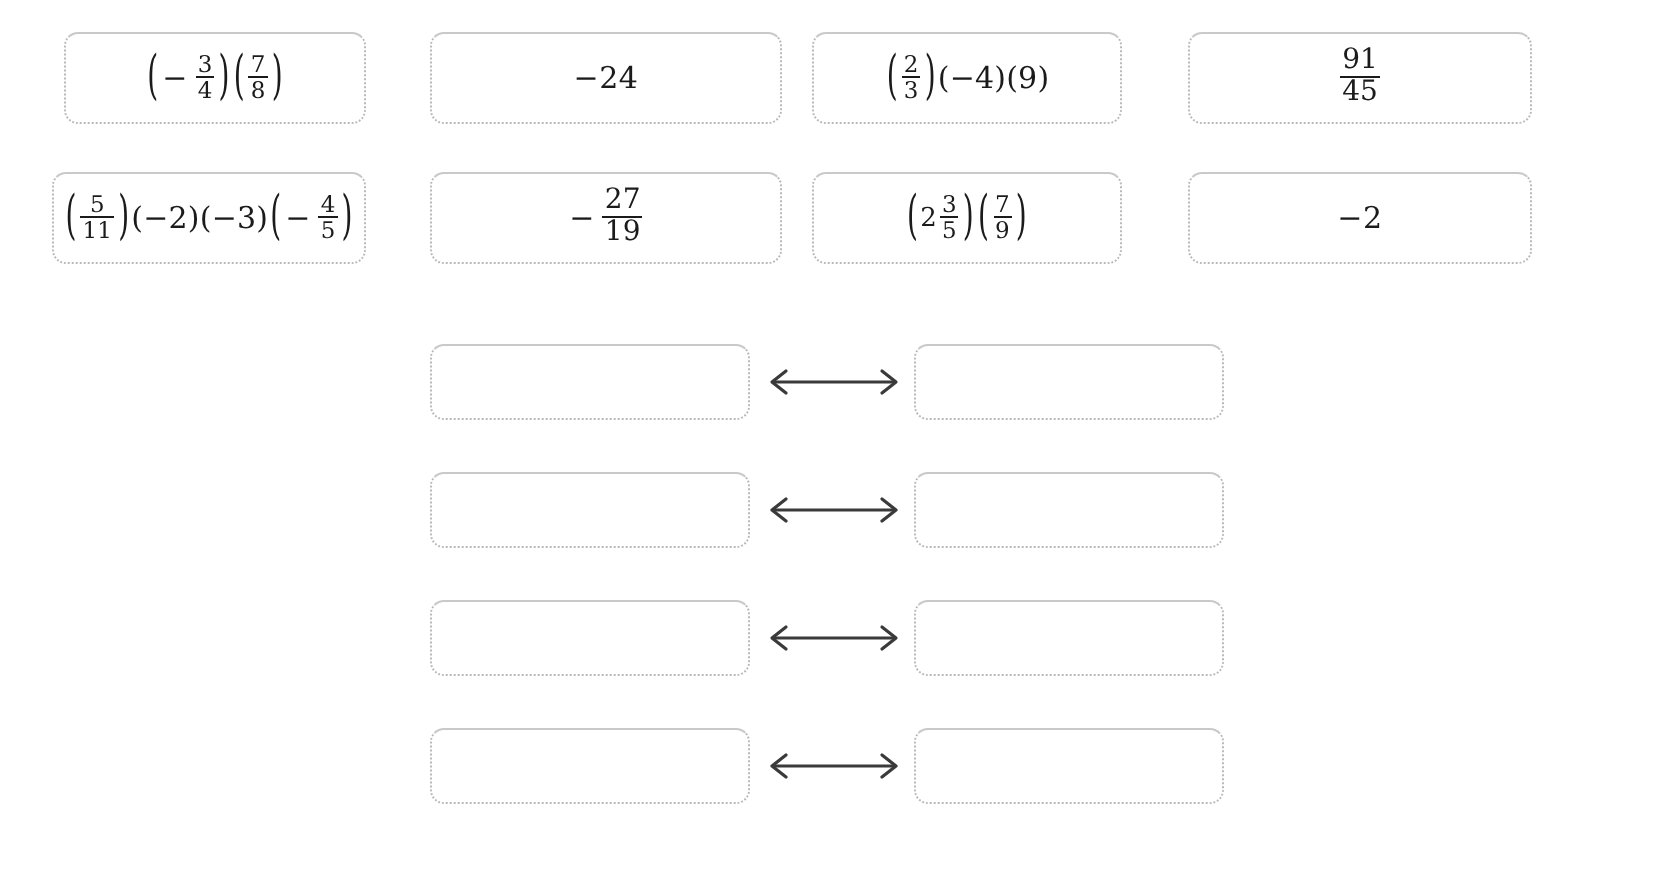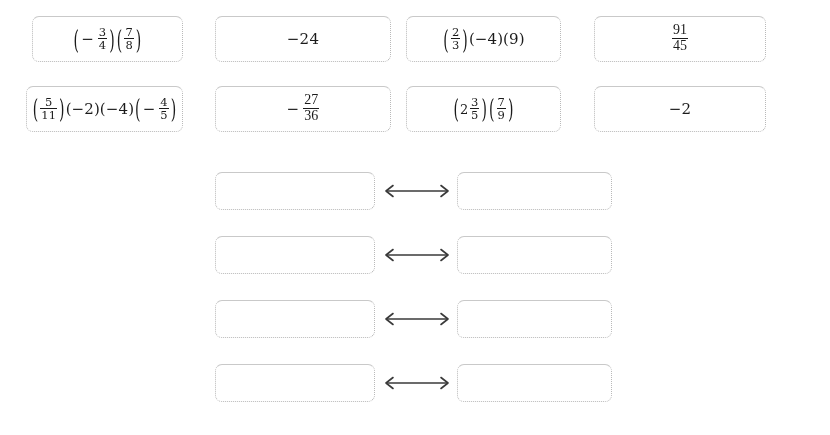--- a/index.html
+++ b/index.html
@@ -90,21 +90,20 @@
     display: inline-block;
     font-size: 13px;
     margin-right: 0.5px;
   }
   .scalar {
     font-size: 15px;
     letter-spacing: .3px;
   }
   .bigfrac {
     font-size: 14px;
-    font-family: Liberation Serif, serif;
   }
   .bigfrac .den {
     border-top-width: 1.3px;
   }
 
   
   .match-row {
     position: absolute;
     left: 0;
     width: 830px;
@@ -183,41 +182,41 @@
     <span class="paren">
         <span class="pl">(</span>
       </span>
     <span class="frac">
       <span class="num">5</span>
       <span class="den">11</span>
     </span>
     <span class="paren">
         <span class="pr">)</span>
       </span>
-    <span class="plain">(−2)(−4)</span>
+    <span class="plain">(−2)(−3)</span>
     <span class="paren">
         <span class="pl">(</span>
       </span>
     <span class="minus">−</span>
     <span class="frac">
       <span class="num">4</span>
       <span class="den">5</span>
     </span>
     <span class="paren">
         <span class="pr">)</span>
       </span>
   </span>
 </div>
 
 <div class="tile" style="left:215px; top:86px; width:176px; height:46px;">
   <span class="expr">
     <span class="minus">−</span>
     <span class="frac bigfrac">
       <span class="num">27</span>
-      <span class="den">36</span>
+      <span class="den">19</span>
     </span>
   </span>
 </div>
 
 <div class="tile" style="left:406px; top:86px; width:155px; height:46px;">
   <span class="expr">
     <span class="paren">
         <span class="pl">(</span>
       </span>
     <span class="whole">2</span>

